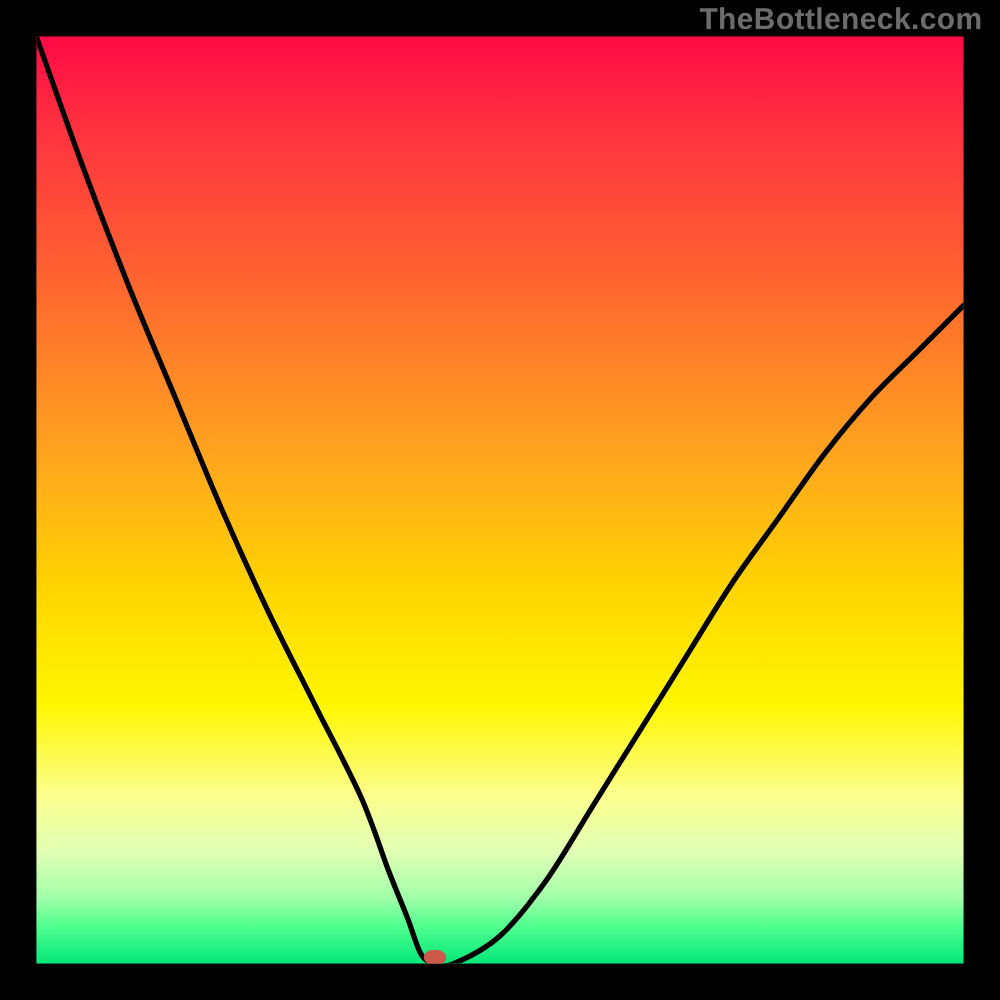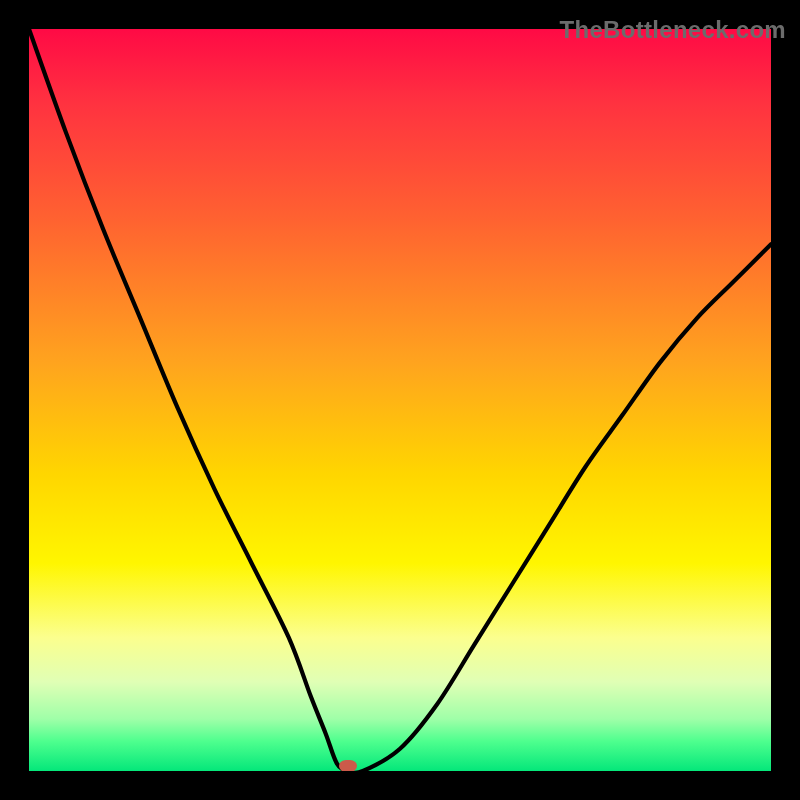--- a/index.html
+++ b/index.html
@@ -13,21 +13,21 @@
   }
   .frame {
     position: absolute;
     top: 0;
     left: 0;
     width: 800px;
     height: 800px;
   }
   .watermark {
     position: absolute;
-    top: 16px;
+    top: 2px;
     right: 14px;
     color: #6c6c6c;
     font-size: 24px;
     font-weight: 600;
     letter-spacing: 0.3px;
     z-index: 50;
   }
   .plot-area {
     position: absolute;
     top: 29px;

